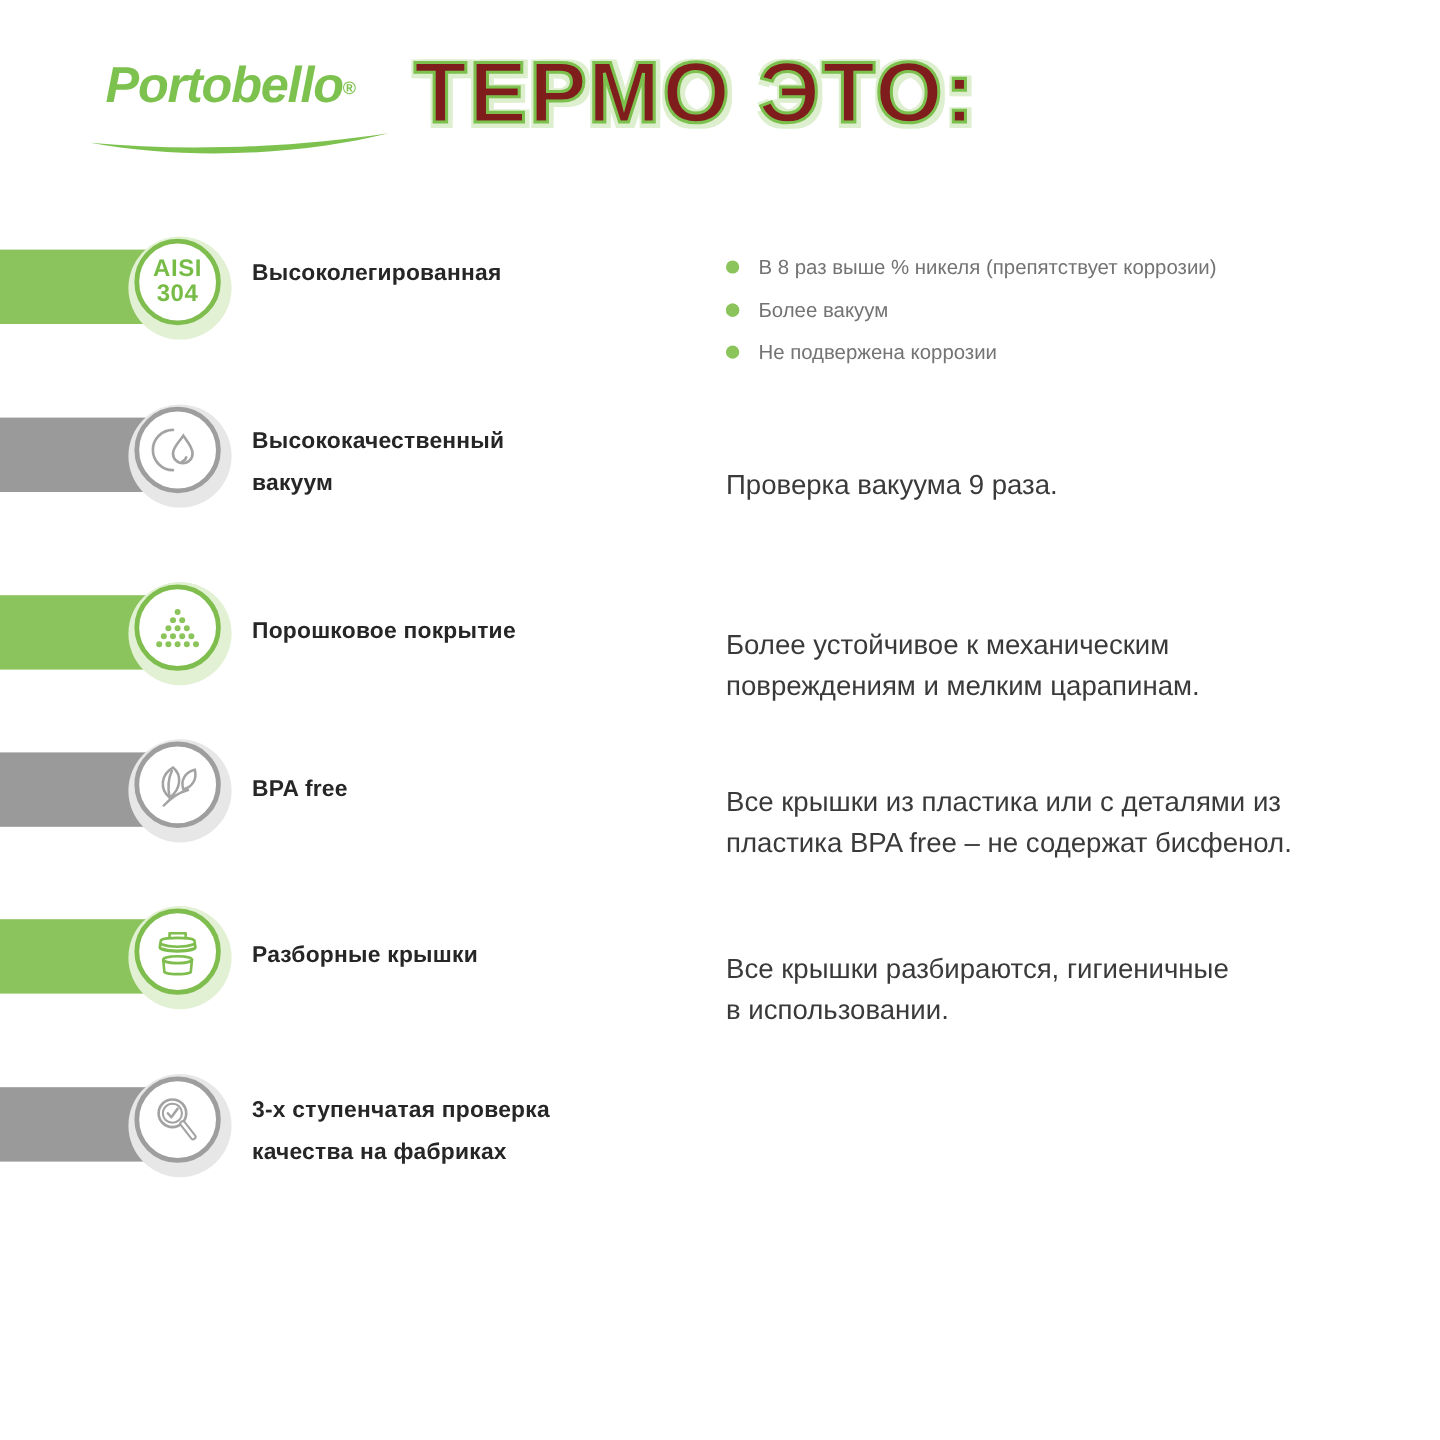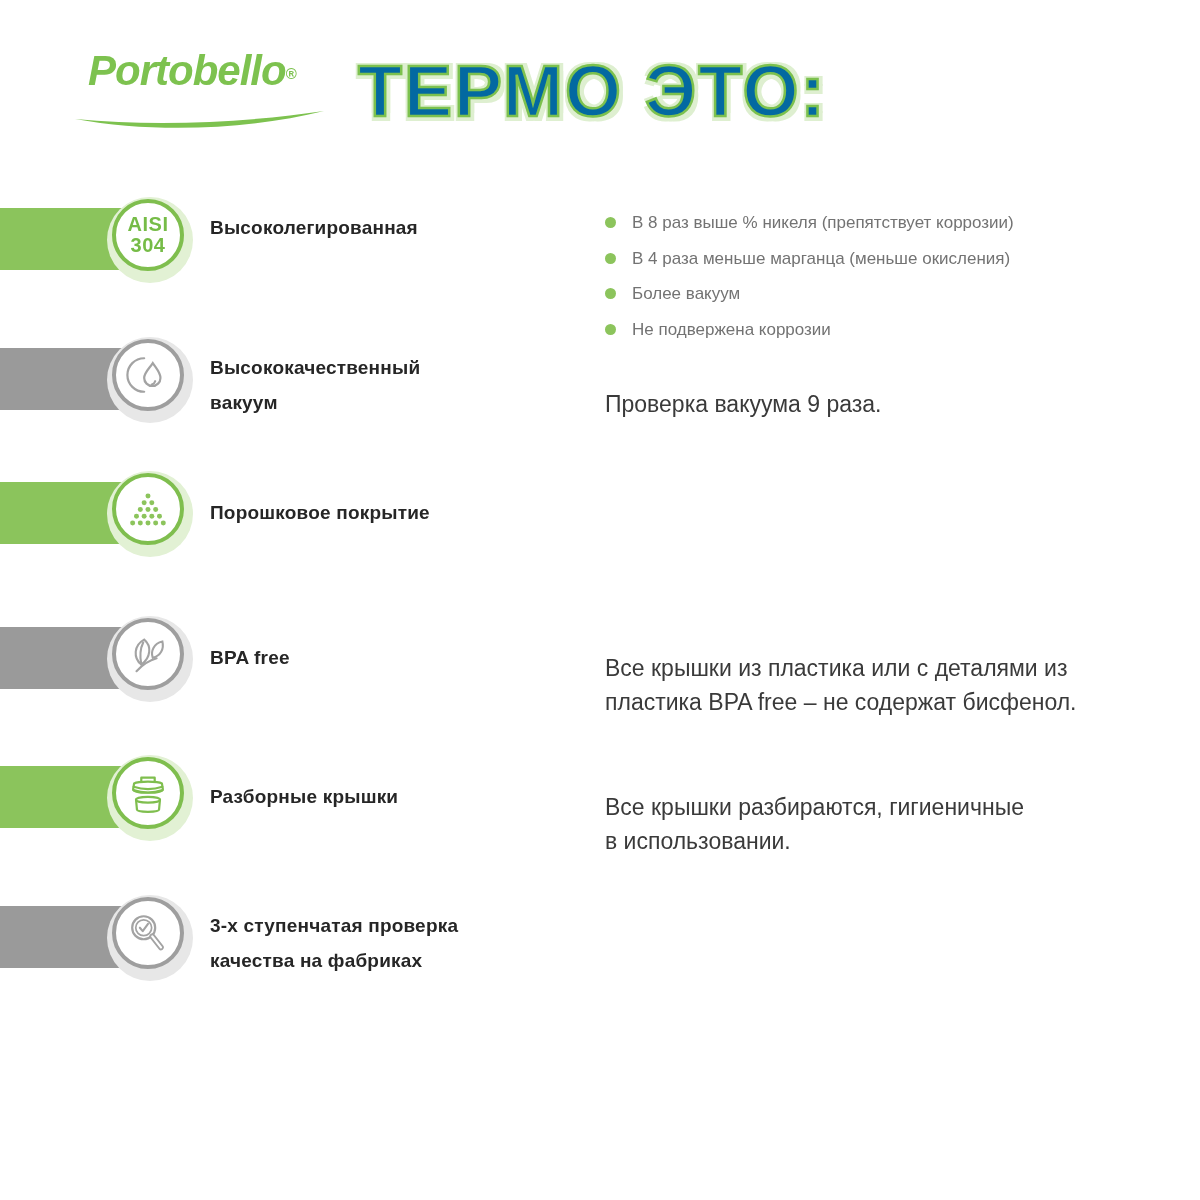--- a/index.html
+++ b/index.html
@@ -5,23 +5,23 @@
   html,body{margin:0;padding:0;background:#ffffff;}
   .canvas{position:relative;width:1096px;height:1200px;background:#ffffff;overflow:hidden;
           font-family:"Liberation Sans",sans-serif;}
 
   
   .logo{position:absolute;left:88px;top:50px;width:260px;}
   .logo-text{font-size:42px;font-weight:bold;font-style:italic;color:#7DC24F;letter-spacing:-1px;line-height:1;}
   .logo-reg{font-size:15px;font-weight:bold;color:#7DC24F;vertical-align:super;font-style:normal;}
   .swoosh{position:absolute;left:-16px;top:58px;}
 
-  .main-title{position:absolute;left:345px;top:42px;margin:13px;
+  .main-title{position:absolute;left:345px;top:42px;margin:0;
     font-size:72px;font-weight:800;letter-spacing:2px;line-height:1;
-    color:#0369a1;-webkit-text-stroke:2.5px #7CC14E;
+    color:#7f1d1d;-webkit-text-stroke:2.5px #7CC14E;
     text-shadow:5px 5px 0 #DEEFD0,-3px 5px 0 #DEEFD0,5px -3px 0 #DEEFD0,-3px -3px 0 #DEEFD0;}
 
   
   .row{position:absolute;left:0;width:1200px;height:110px;}
   .bar{position:absolute;left:0;top:0;width:156px;height:62px;}
   .bar.green{background:#8BC45C;}
   .bar.gray{background:#9A9A9A;}
 
   .circ{position:absolute;left:112px;top:-9px;width:64px;height:64px;border-radius:50%;
         background:#ffffff;display:flex;align-items:center;justify-content:center;}
@@ -65,21 +65,21 @@
       <div class="badge">
         <span>AISI</span>
         <span>304</span>
       </div>
     </div>
     <h2 class="title two">
       <span>Высоколегированная</span>
     </h2>
     <ul class="bullets">
       <li><span class="dot"></span><span>В 8 раз выше % никеля (препятствует коррозии)</span></li>
-      <li><span class="dot"></span><span>В 4 раза меньше марганца (меньше окисления)</span></li>
+      <li><span class="dot"></span></li>
       <li><span class="dot"></span><span>Более вакуум</span></li>
       <li><span class="dot"></span><span>Не подвержена коррозии</span></li>
     </ul>
   </section>
 
   <section class="row" style="top:348px">
     <div class="bar gray"></div>
     <div class="circ gray">
       <svg width="46" height="46" viewBox="0 0 48 48" fill="none" stroke="#A3A3A3" stroke-width="2.3" stroke-linecap="round">
         <path d="M20,6.5 A17.5,17.5 0 0 0 20,41.5"></path>
@@ -89,21 +89,21 @@
     </div>
     <h2 class="title two">
       <span>Высококачественный</span>
       <span>вакуум</span>
     </h2>
     <p class="rtext" style="top:39px">
       <span>Проверка вакуума 9 раза.</span>
     </p>
   </section>
 
-  <section class="row" style="top:482px">
+  <section class="row" style="top:496px">
     <div class="bar green"></div>
     <div class="circ green">
       <svg width="46" height="46" viewBox="0 0 48 48" fill="#8CC45C">
         <circle cx="24" cy="10.5" r="2.6"></circle>
         <circle cx="20" cy="17.5" r="2.6"></circle>
           <circle cx="28" cy="17.5" r="2.6"></circle>
         <circle cx="16" cy="24.5" r="2.6"></circle>
           <circle cx="24" cy="24.5" r="2.6"></circle>
           <circle cx="32" cy="24.5" r="2.6"></circle>
         <circle cx="12" cy="31.5" r="2.6"></circle>
@@ -113,20 +113,24 @@
         <circle cx="8" cy="38.5" r="2.6"></circle>
           <circle cx="16" cy="38.5" r="2.6"></circle>
           <circle cx="24" cy="38.5" r="2.6"></circle>
           <circle cx="32" cy="38.5" r="2.6"></circle>
           <circle cx="40" cy="38.5" r="2.6"></circle>
       </svg>
     </div>
     <h2 class="title one">
       <span>Порошковое покрытие</span>
     </h2>
+    <p class="rtext" style="top:24px">
+      <span>Более устойчивое к механическим</span>
+      <span>повреждениям и мелким царапинам.</span>
+    </p>
   </section>
 
   <section class="row" style="top:627px">
     <div class="bar gray"></div>
     <div class="circ gray">
       <svg width="46" height="46" viewBox="0 0 48 48" fill="none" stroke="#A3A3A3" stroke-width="2.2" stroke-linecap="round">
         <path d="M17,35 C8.5,28 9,15 20,9 C28,15.5 27,28 17,35 Z"></path>
         <path d="M17,35 C15.5,27 15.5,19 19,12"></path>
         <path d="M29,28 C26.5,21 30,13 39,11 C41,19 37,26 29,28 Z"></path>
         <path d="M12,42 C18,35.5 24,31 33,28.5"></path>

